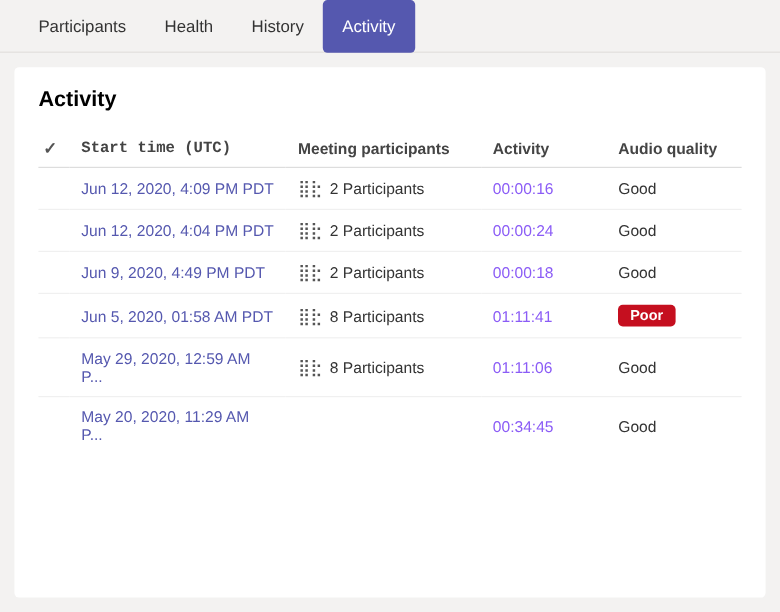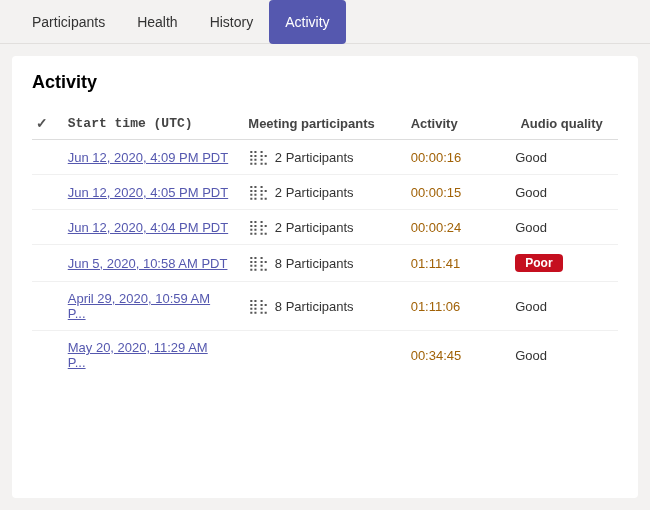--- a/index.html
+++ b/index.html
@@ -64,53 +64,52 @@
       text-align: left;
       font-size: 13px;
     }
     thead th:first-child {
       width: 24px;
       padding-left: 4px;
     }
     thead th.start-col { width: 200px; font-family: Liberation Mono, monospace; }
     thead th.participants-col { width: 170px; }
     thead th.duration-col { width: 110px; }
-    thead th.quality-col { width: 120px; text-align: center; }
+    thead th.quality-col { width: 120px; text-align: left; }
     tbody tr {
       border-bottom: 1px solid #f0f0f0;
     }
     tbody tr:last-child {
       border-bottom: none;
     }
     tbody td {
       padding: 9px 10px;
       vertical-align: middle;
       color: #333;
     }
     tbody td:first-child {
       padding-left: 4px;
       width: 24px;
     }
     .start-time {
       color: #5558af;
       font-size: 13px;
-      text-decoration: underline;
     }
     .participants-cell {
       display: flex;
       align-items: center;
       gap: 6px;
       color: #333;
     }
     .participants-icon {
       font-size: 14px;
       color: #555;
     }
     .duration-cell {
-      color: #a16207;
+      color: #8b5cf6;
     }
     .quality-cell {
     }
     .badge-good {
       color: #333;
     }
     .badge-poor {
       background: #c50f1f;
       color: #fff;
       border-radius: 4px;
@@ -156,57 +155,57 @@
             <div class="participants-cell">
               <span class="participants-icon">⣿⣗</span>
               <span>2 Participants</span>
             </div>
           </td>
           <td class="duration-cell">00:00:16</td>
           <td class="quality-cell badge-good">Good</td>
         </tr>
         <tr>
           <td></td>
-          <td class="start-time">Jun 12, 2020, 4:05 PM PDT</td>
+          <td class="start-time">Jun 12, 2020, 4:04 PM PDT</td>
           <td>
             <div class="participants-cell">
               <span class="participants-icon">⣿⣗</span>
               <span>2 Participants</span>
             </div>
           </td>
-          <td class="duration-cell">00:00:15</td>
-          <td class="quality-cell badge-good">Good</td>
-        </tr>
-        <tr>
-          <td></td>
-          <td class="start-time">Jun 12, 2020, 4:04 PM PDT</td>
+          <td class="duration-cell">00:00:24</td>
+          <td class="quality-cell badge-good">Good</td>
+        </tr>
+        <tr>
+          <td></td>
+          <td class="start-time">Jun 9, 2020, 4:49 PM PDT</td>
           <td>
             <div class="participants-cell">
               <span class="participants-icon">⣿⣗</span>
               <span>2 Participants</span>
             </div>
           </td>
-          <td class="duration-cell">00:00:24</td>
-          <td class="quality-cell badge-good">Good</td>
-        </tr>
-        <tr>
-          <td></td>
-          <td class="start-time">Jun 5, 2020, 10:58 AM PDT</td>
+          <td class="duration-cell">00:00:18</td>
+          <td class="quality-cell badge-good">Good</td>
+        </tr>
+        <tr>
+          <td></td>
+          <td class="start-time">Jun 5, 2020, 01:58 AM PDT</td>
           <td>
             <div class="participants-cell">
               <span class="participants-icon">⣿⣗</span>
               <span>8 Participants</span>
             </div>
           </td>
           <td class="duration-cell">01:11:41</td>
           <td class="quality-cell"><span class="badge-poor">Poor</span></td>
         </tr>
         <tr>
           <td></td>
-          <td class="start-time">April 29, 2020, 10:59 AM P...</td>
+          <td class="start-time">May 29, 2020, 12:59 AM P...</td>
           <td>
             <div class="participants-cell">
               <span class="participants-icon">⣿⣗</span>
               <span>8 Participants</span>
             </div>
           </td>
           <td class="duration-cell">01:11:06</td>
           <td class="quality-cell badge-good">Good</td>
         </tr>
         <tr>

